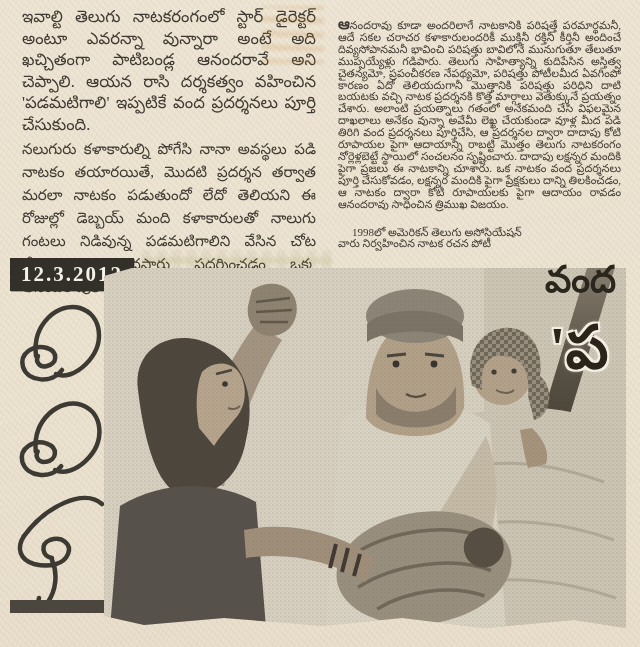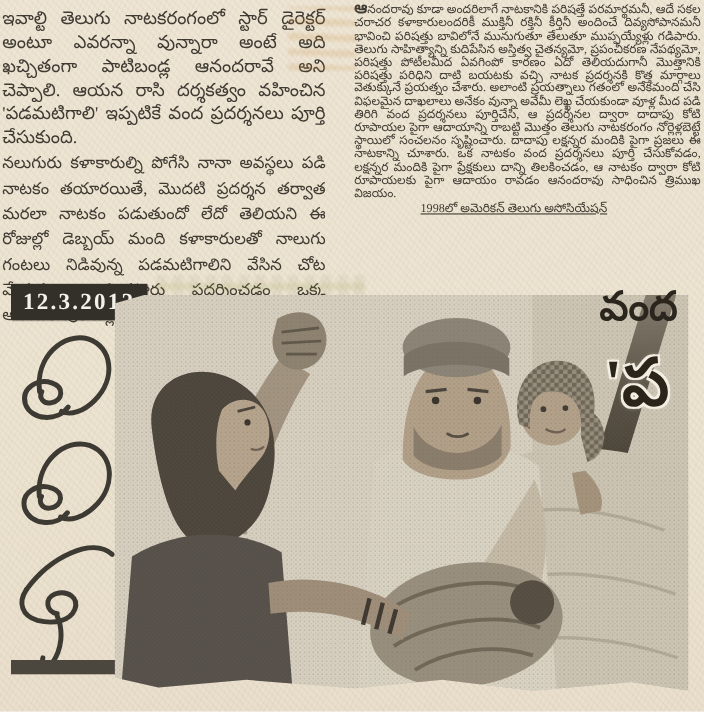--- a/index.html
+++ b/index.html
@@ -11,29 +11,29 @@
   .scan{position:relative;width:640px;height:647px;background:#fdfcfa;}
   .clip{
     position:absolute;left:0;top:0;width:640px;height:647px;
     background:
       repeating-linear-gradient(47deg, rgba(120,100,70,0.035) 0 2px, rgba(0,0,0,0) 2px 5px),
       repeating-linear-gradient(-63deg, rgba(90,80,60,0.03) 0 1px, rgba(0,0,0,0) 1px 4px),
       linear-gradient(180deg,#eee5d4 0%,#ece3d1 55%,#e9dfcc 100%);
     clip-path:polygon(0 0,640 0,640 150px,637px 300px,639px 430px,633px 520px,637px 562px,631px 600px,622px 633px,560px 625px,498px 638px,430px 629px,360px 635px,318px 626px,296px 642px,208px 630px,150px 637px,96px 646px,58px 633px,24px 641px,6px 629px,0 612px);
   }
   .col{position:absolute;color:#3f3a32;text-align:justify;}
-  .leftcol{left:2px;top:6px;width:294px;}
+  .leftcol{left:22px;top:6px;width:294px;}
   .leftcol p{margin:0;}
   .lc1{font-size:16.5px;line-height:21.5px;}
   .lc2{font-size:15px;line-height:23px;margin-top:3px !important;}
   .rightcol{left:322px;top:3px;width:315px;font-size:11px;line-height:11.9px;}
-  .rightcol p{margin:0;}
+  .rightcol p{margin:16px;}
   .rc1::first-letter{font-weight:bold;font-size:1.35em;}
   .rc2{text-indent:14px;margin-top:2px !important;}
-  .rc3{margin-top:2px !important;text-align:right;width:230px;text-decoration:underline;}
+  .rc3{margin-top:2px !important;text-align:left;width:230px;}
   .rc3 .l1{display:block;text-indent:14px;}
   .rc3 .l2{display:block;}
   .stamp{
     position:absolute;left:10px;top:258px;width:124px;height:33px;
     background:#33302a;color:#f4f1e8;
     font-family:"Liberation Serif",serif;font-weight:bold;
     font-size:21px;letter-spacing:2px;
     display:flex;align-items:center;justify-content:center;
     box-shadow:1px 1px 0 rgba(60,55,45,.4);
   }
@@ -75,20 +75,21 @@
 
     <div class="col leftcol">
       <p class="lc1">ఇవాల్టి తెలుగు నాటకరంగంలో స్టార్ డైరెక్టర్ అంటూ ఎవరన్నా వున్నారా అంటే అది ఖచ్చితంగా పాటిబండ్ల ఆనందరావే అని చెప్పాలి. ఆయన రాసి దర్శకత్వం వహించిన 'పడమటిగాలి' ఇప్పటికే వంద ప్రదర్శనలు పూర్తి చేసుకుంది.</p>
       <p class="lc2">నలుగురు కళాకారుల్ని పోగేసి నానా అవస్థలు పడి నాటకం తయారయితే, మొదటి ప్రదర్శన తర్వాత మరలా నాటకం పడుతుందో లేదో తెలియని ఈ రోజుల్లో డెబ్బయ్ మంది కళాకారులతో నాలుగు గంటలు నిడివున్న పడమటిగాలిని వేసిన చోట వేయకుండా వందసార్లు ప్రదర్శించడం ఒక్క ఆనందరావుకే చెల్లింది.</p>
     </div>
 
     <div class="col rightcol">
       <p class="rc1">ఆనందరావు కూడా అందరిలాగే నాటకానికి పరిషత్తే పరమార్థమనీ, ఆదే సకల చరాచర కళాకారులందరికీ ముక్తినీ రక్తినీ కీర్తినీ అందించే దివ్యసోపానమనీ భావించి పరిషత్తు బావిలోనే మునుగుతూ తేలుతూ ముప్పయ్యేళ్లు గడిపారు. తెలుగు సాహిత్యాన్ని కుదిపేసిన అస్తిత్వ చైతన్యమో, ప్రపంచీకరణ నేపథ్యమో, పరిషత్తు పోటీలమీద ఏవగింపో కారణం ఏదో తెలియదుగానీ మొత్తానికి పరిషత్తు పరిధిని దాటి బయటకు వచ్చి నాటక ప్రదర్శనకి కొత్త మార్గాలు వెతుక్కునే ప్రయత్నం చేశారు. అలాంటి ప్రయత్నాలు గతంలో అనేకమంది చేసి విఫలమైన దాఖలాలు అనేకం వున్నా అవేమీ లెఖ్ఖ చేయకుండా వూళ్ల మీద పడి తిరిగి వంద ప్రదర్శనలు పూర్తిచేసి, ఆ ప్రదర్శనల ద్వారా దాదాపు కోటి రూపాయల పైగా ఆదాయాన్ని రాబట్టి మొత్తం తెలుగు నాటకరంగం నోర్లెళ్లబెట్టే స్థాయిలో సంచలనం సృష్టించారు. దాదాపు లక్షన్నర మందికి పైగా ప్రజలు ఈ నాటకాన్ని చూశారు. ఒక నాటకం వంద ప్రదర్శనలు పూర్తి చేసుకోవడం, లక్షన్నర మందికి పైగా ప్రేక్షకులు దాన్ని తిలకించడం, ఆ నాటకం ద్వారా కోటి రూపాయలకు పైగా ఆదాయం రావడం ఆనందరావు సాధించిన త్రిముఖ విజయం.</p>
       <p class="rc3">
         <span class="l1">1998లో అమెరికన్ తెలుగు అసోసియేషన్</span>
+        <span class="l2">వారు నిర్వహించిన నాటక రచన పోటీ</span>
       </p>
     </div>
 
     <div class="bleed bleed-top"></div>
     <div class="bleed bleed-mid"></div>
 
     <div class="stamp">12.3.2012</div>
 
     <div class="masthead">
       <svg width="104" height="312" viewBox="0 0 104 312" aria-label="వివిధ">

